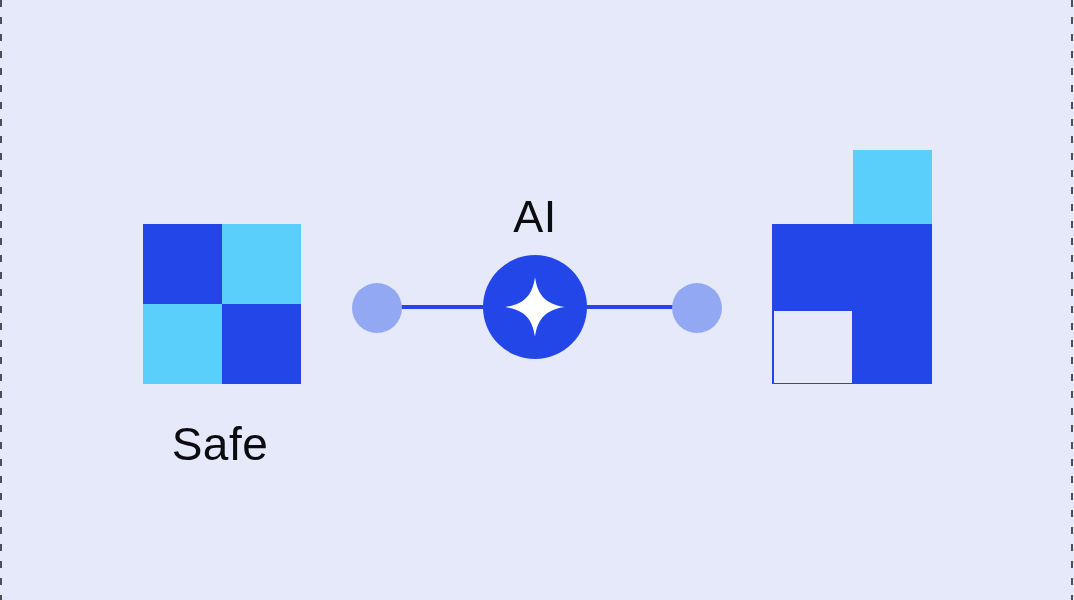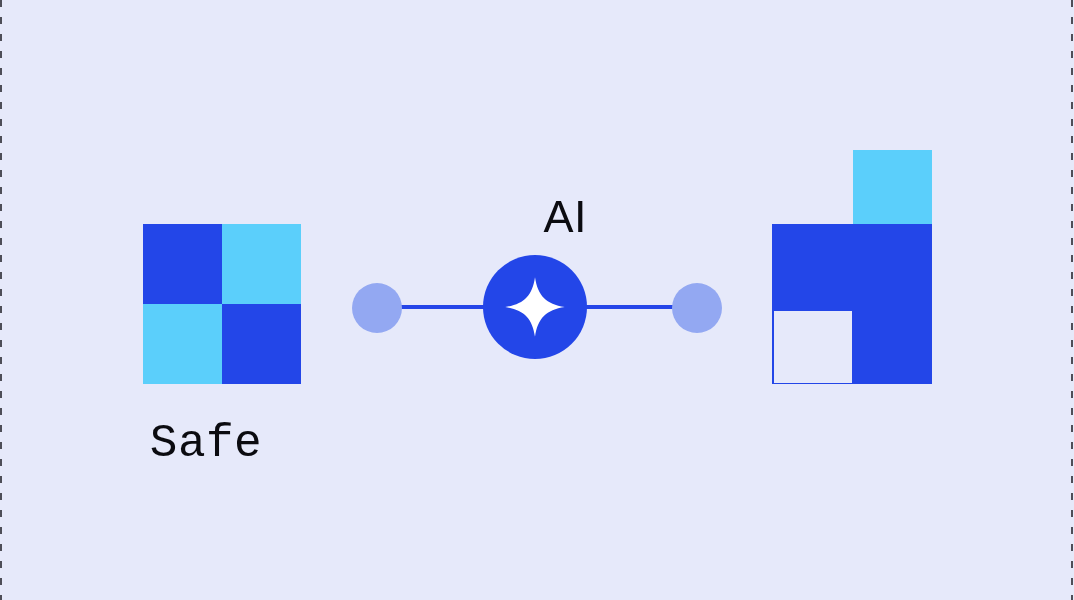--- a/index.html
+++ b/index.html
@@ -116,32 +116,32 @@
     position: absolute;
     top: 416px;
     height: 56px;
     line-height: 56px;
     font-size: 46px;
     color: var(--text, #0B0B10);
     text-align: center;
     letter-spacing: 0.5px;
     white-space: nowrap;
   }
-  .label.safe      { left: 127px; width: 158px; font-family: Liberation Mono, monospace; }
+  .label.safe      { left: 141px; width: 158px; }
   .label.compliant { left: 742px; width: 220px; }
 
   .ai-label {
     position: absolute;
     left: 483px;
     top: 192px;
     width: 104px;
     line-height: 50px;
     font-size: 45px;
     color: var(--text, #0B0B10);
-    text-align: right;
+    text-align: center;
     letter-spacing: 0.5px;
   }
 </style>
 </head>
 <body>
 
 <div class="canvas">
 
   <div class="edge left"></div>
   <div class="edge right"></div>

